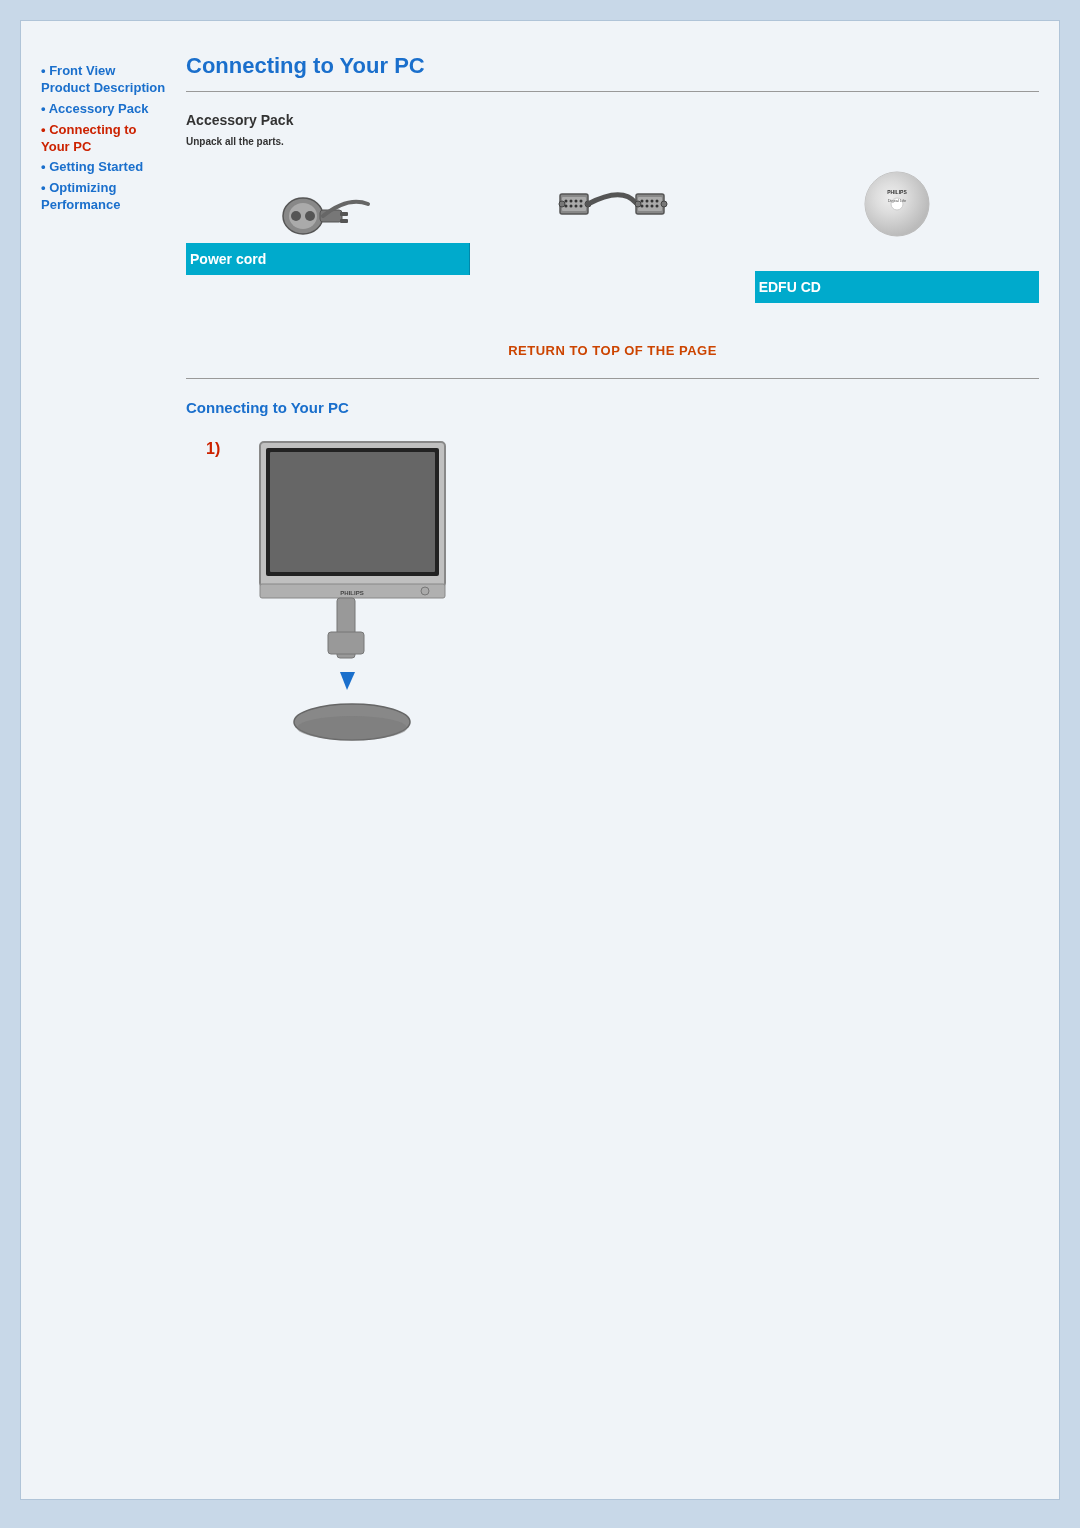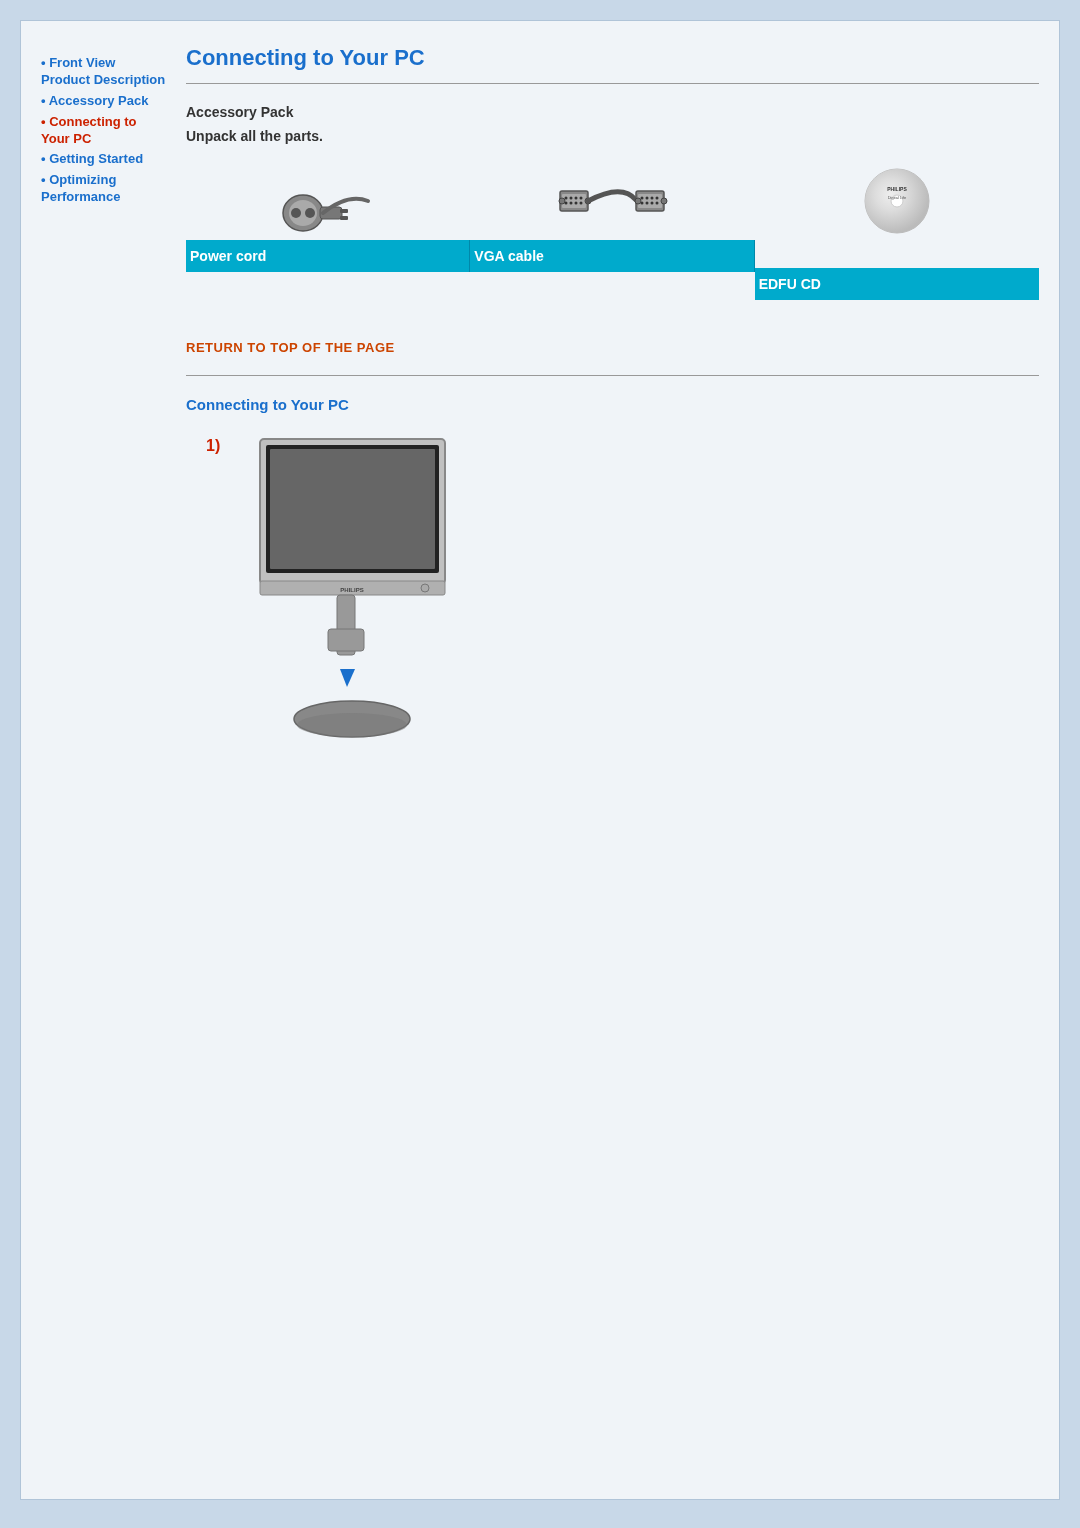--- a/index.html
+++ b/index.html
@@ -11,21 +11,21 @@
       justify-content: center;
       align-items: flex-start;
       min-height: 100vh;
       padding: 20px;
     }
     .page-container {
       background: #f0f4f8;
       border: 1px solid #b0c4d8;
       width: 1072px;
       min-height: 1480px;
-      padding: 24px 20px;
+      padding: 32px 20px;
       display: flex;
       flex-direction: column;
     }
     .layout {
       display: flex;
       gap: 0;
       flex: 1;
     }
     
     .sidebar {
@@ -64,21 +64,21 @@
       border-top: 1px solid #999;
       margin-bottom: 20px;
     }
     .section-heading {
       font-size: 14px;
       font-weight: bold;
       color: #333;
       margin-bottom: 8px;
     }
     .unpack-text {
-      font-size: 14px;
+      font-size: 10px;
       font-weight: bold;
       color: #333;
       margin-bottom: 16px;
     }
     
     .accessories-grid {
       display: flex;
       gap: 0;
       margin-bottom: 20px;
     }
@@ -117,21 +117,21 @@
     .vga-cable-svg {
       width: 120px;
       height: 75px;
     }
     .cd-svg {
       width: 90px;
       height: 75px;
     }
     
     .return-link {
-      text-align: left;
+      text-align: center;
       margin: 40px 0 20px 0;
       color: #cc4400;
       font-weight: bold;
       font-size: 13px;
       letter-spacing: 0.5px;
       cursor: pointer;
     }
     
     .section2-title {
       font-size: 15px;
@@ -239,21 +239,20 @@
                 <circle cx="100" cy="35" r="1.5" fill="#333"></circle>
                 <circle cx="105" cy="35" r="1.5" fill="#333"></circle>
                 <circle cx="90" cy="40" r="1.5" fill="#333"></circle>
                 <circle cx="95" cy="40" r="1.5" fill="#333"></circle>
                 <circle cx="100" cy="40" r="1.5" fill="#333"></circle>
                 <circle cx="105" cy="40" r="1.5" fill="#333"></circle>
                 <circle cx="86" cy="38" r="3" fill="#777" stroke="#444" stroke-width="1"></circle>
                 <circle cx="112" cy="38" r="3" fill="#777" stroke="#444" stroke-width="1"></circle>
               </svg>
             </div>
-            <div class="accessory-label">VGA cable</div>
           </div>
 
           <div class="accessory-item">
             <div class="accessory-img">
               <svg class="cd-svg" viewBox="0 0 90 75">
 
                 <ellipse cx="45" cy="38" rx="32" ry="32" fill="#ddd" stroke="#bbb" stroke-width="1"></ellipse>
                 <ellipse cx="45" cy="38" rx="32" ry="32" fill="url(#cdgrad)"></ellipse>
 
                 <ellipse cx="45" cy="38" rx="6" ry="6" fill="white" stroke="#ccc" stroke-width="1"></ellipse>

